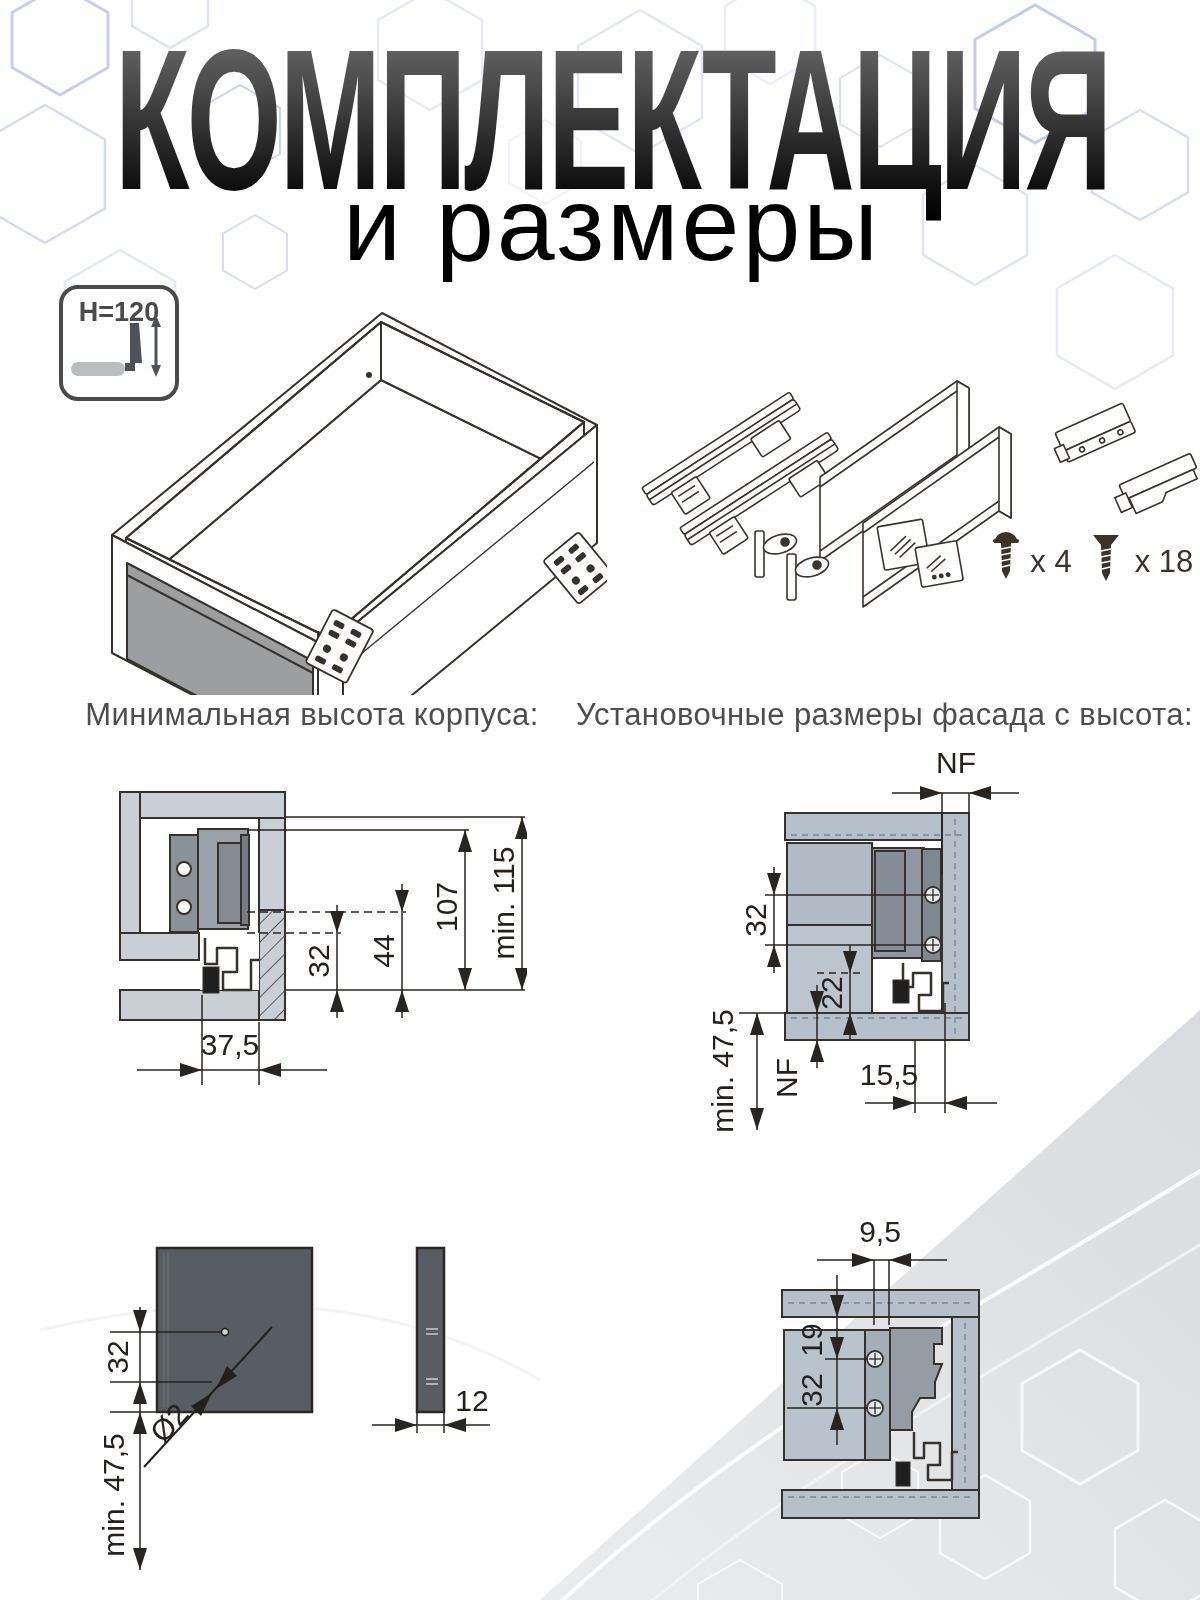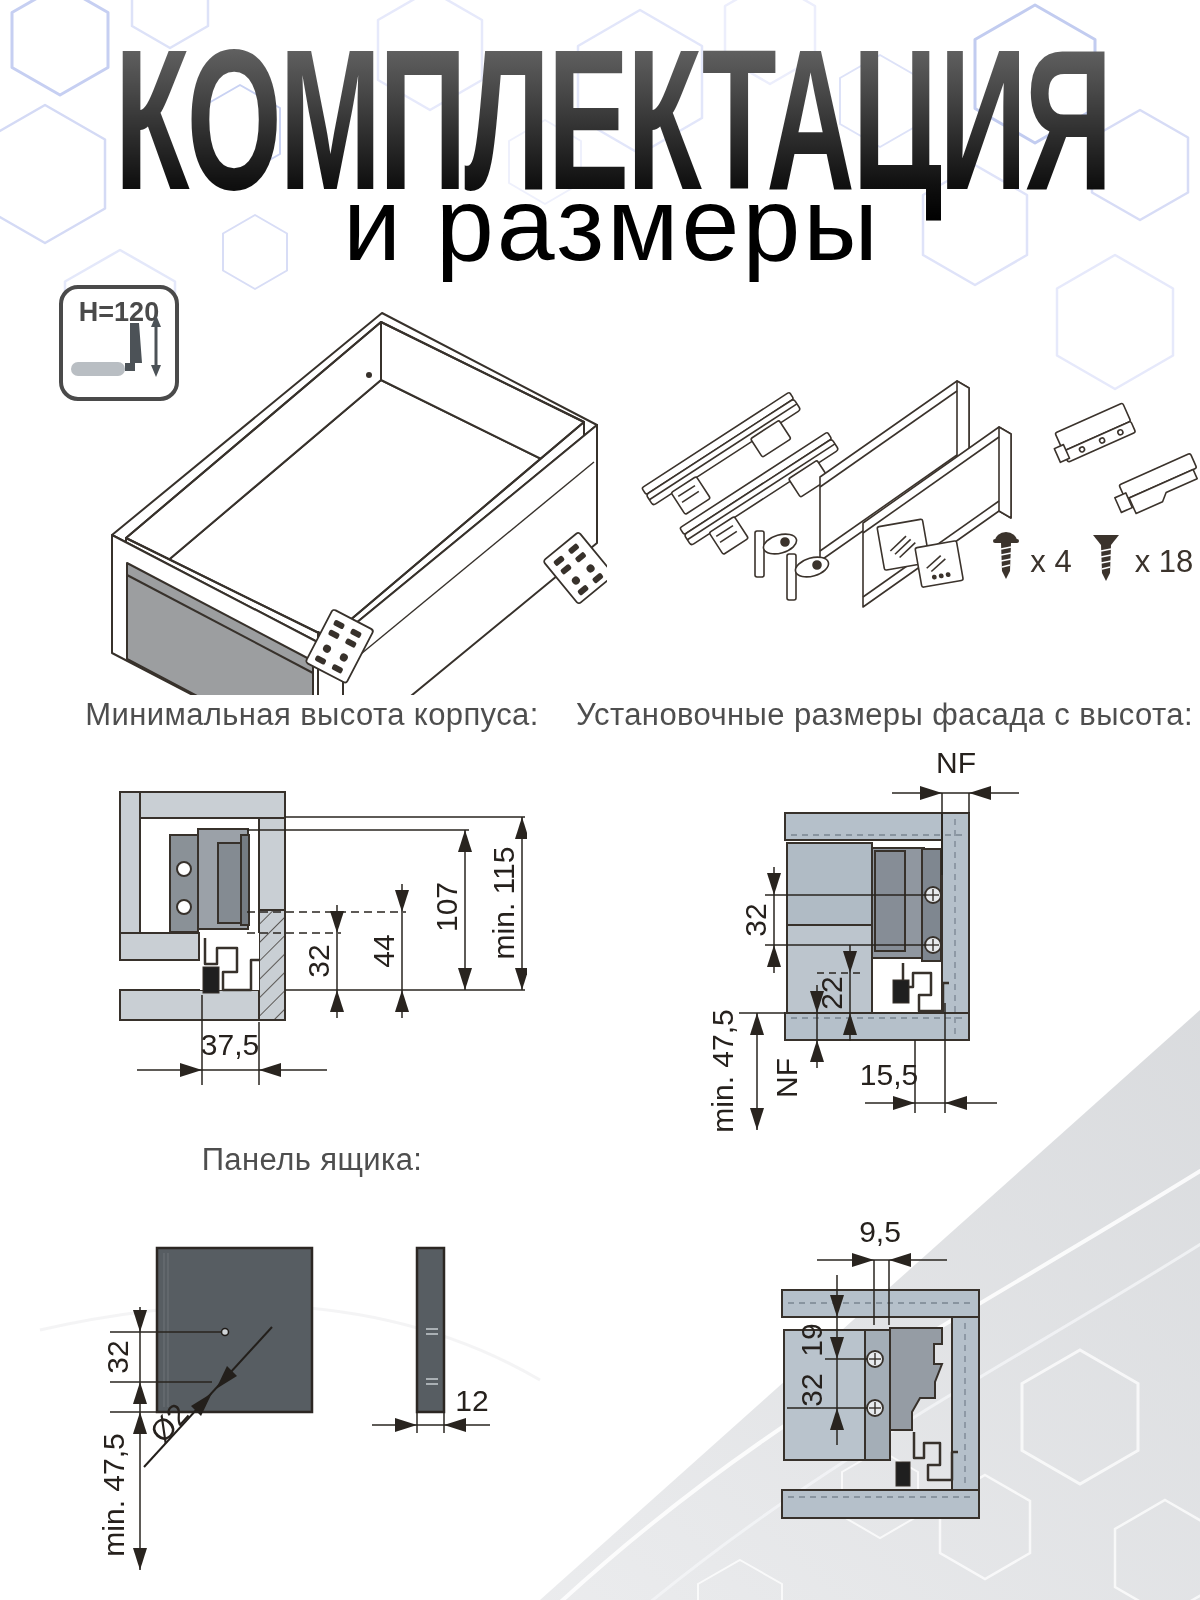--- a/index.html
+++ b/index.html
@@ -363,21 +363,20 @@
       <g font-size="30" fill="#26211d">
         <text x="289" y="28" text-anchor="middle">NF</text>
         <text transform="rotate(-90 99 175)" x="99" y="175" text-anchor="middle">32</text>
         <text transform="rotate(-90 175 248)" x="175" y="248" text-anchor="middle">22</text>
         <text transform="rotate(-90 66 326)" x="66" y="326" text-anchor="middle">min. 47,5</text>
         <text transform="rotate(-90 130 333)" x="130" y="333" text-anchor="middle">NF</text>
         <text x="222" y="340" text-anchor="middle">15,5</text>
       </g>
     </svg>
 
-    <div class="heading h-2a">Панель ящика:</div>
 
     <svg class="abs" style="left:70px;top:1225px" width="480" height="385" viewBox="0 0 480 385">
       <g stroke="#2c2723" stroke-width="2.5">
         <rect x="75" y="23" width="155" height="164" fill="#575d62"></rect>
         <rect x="335" y="23" width="27" height="164" fill="#575d62"></rect>
       </g>
       <g stroke="#6a7075" stroke-width="1.2">
         <line x1="82" y1="28" x2="82" y2="182"></line>
           <line x1="86" y1="28" x2="86" y2="182"></line>
       </g>

